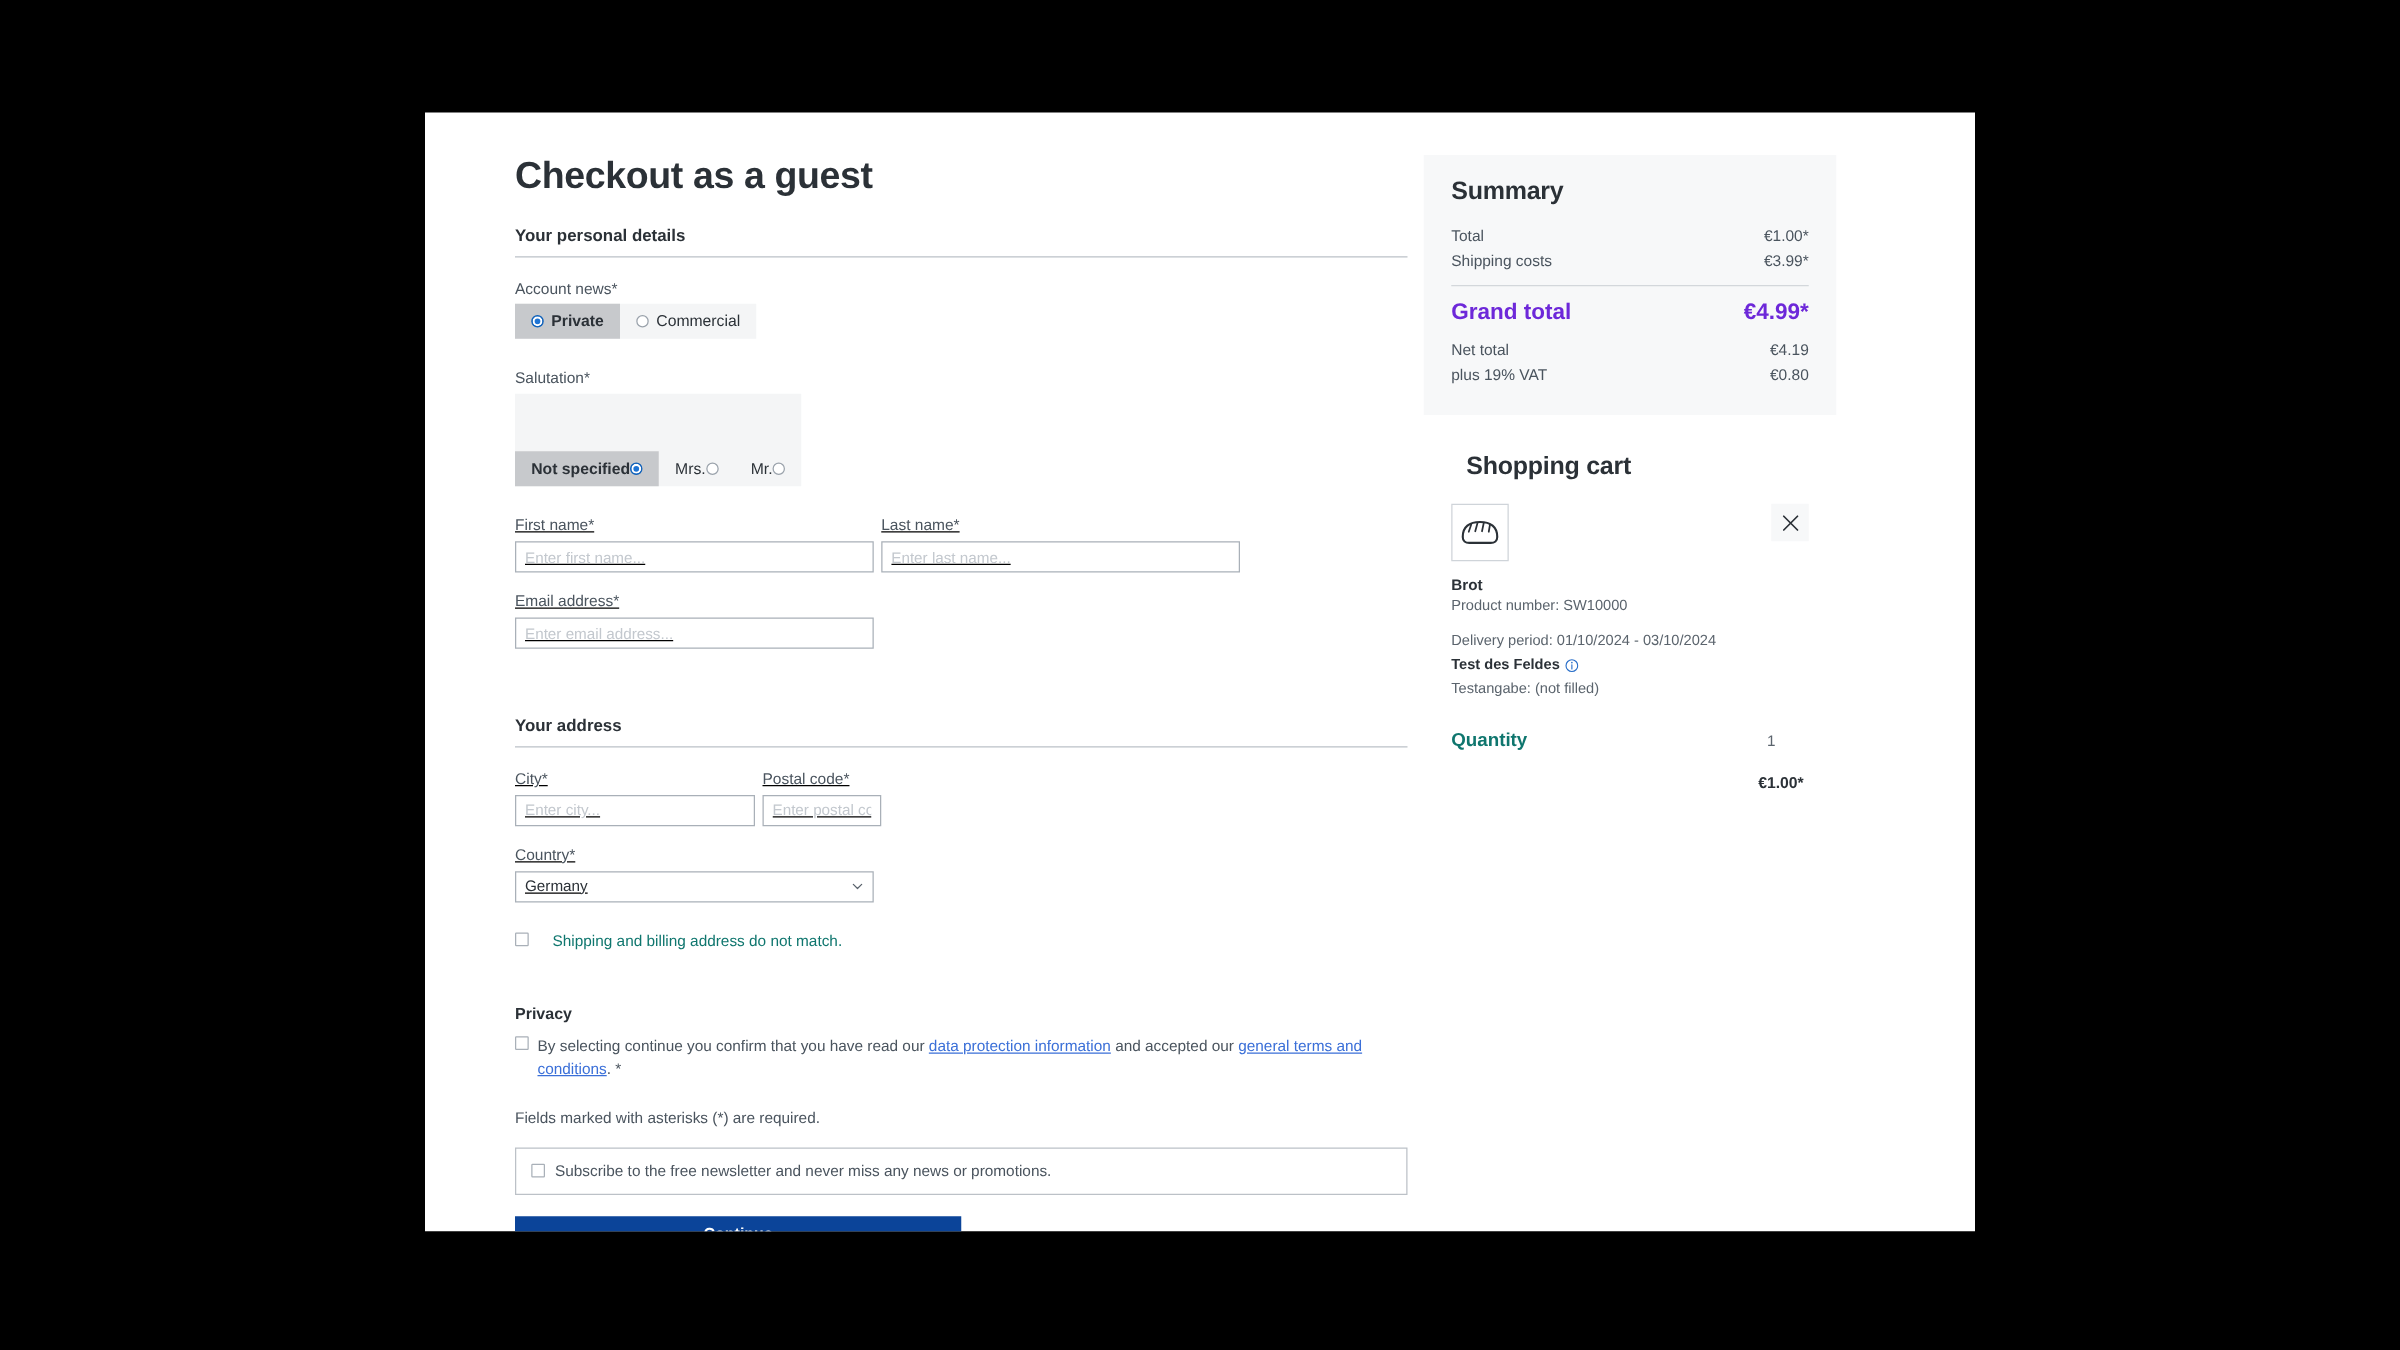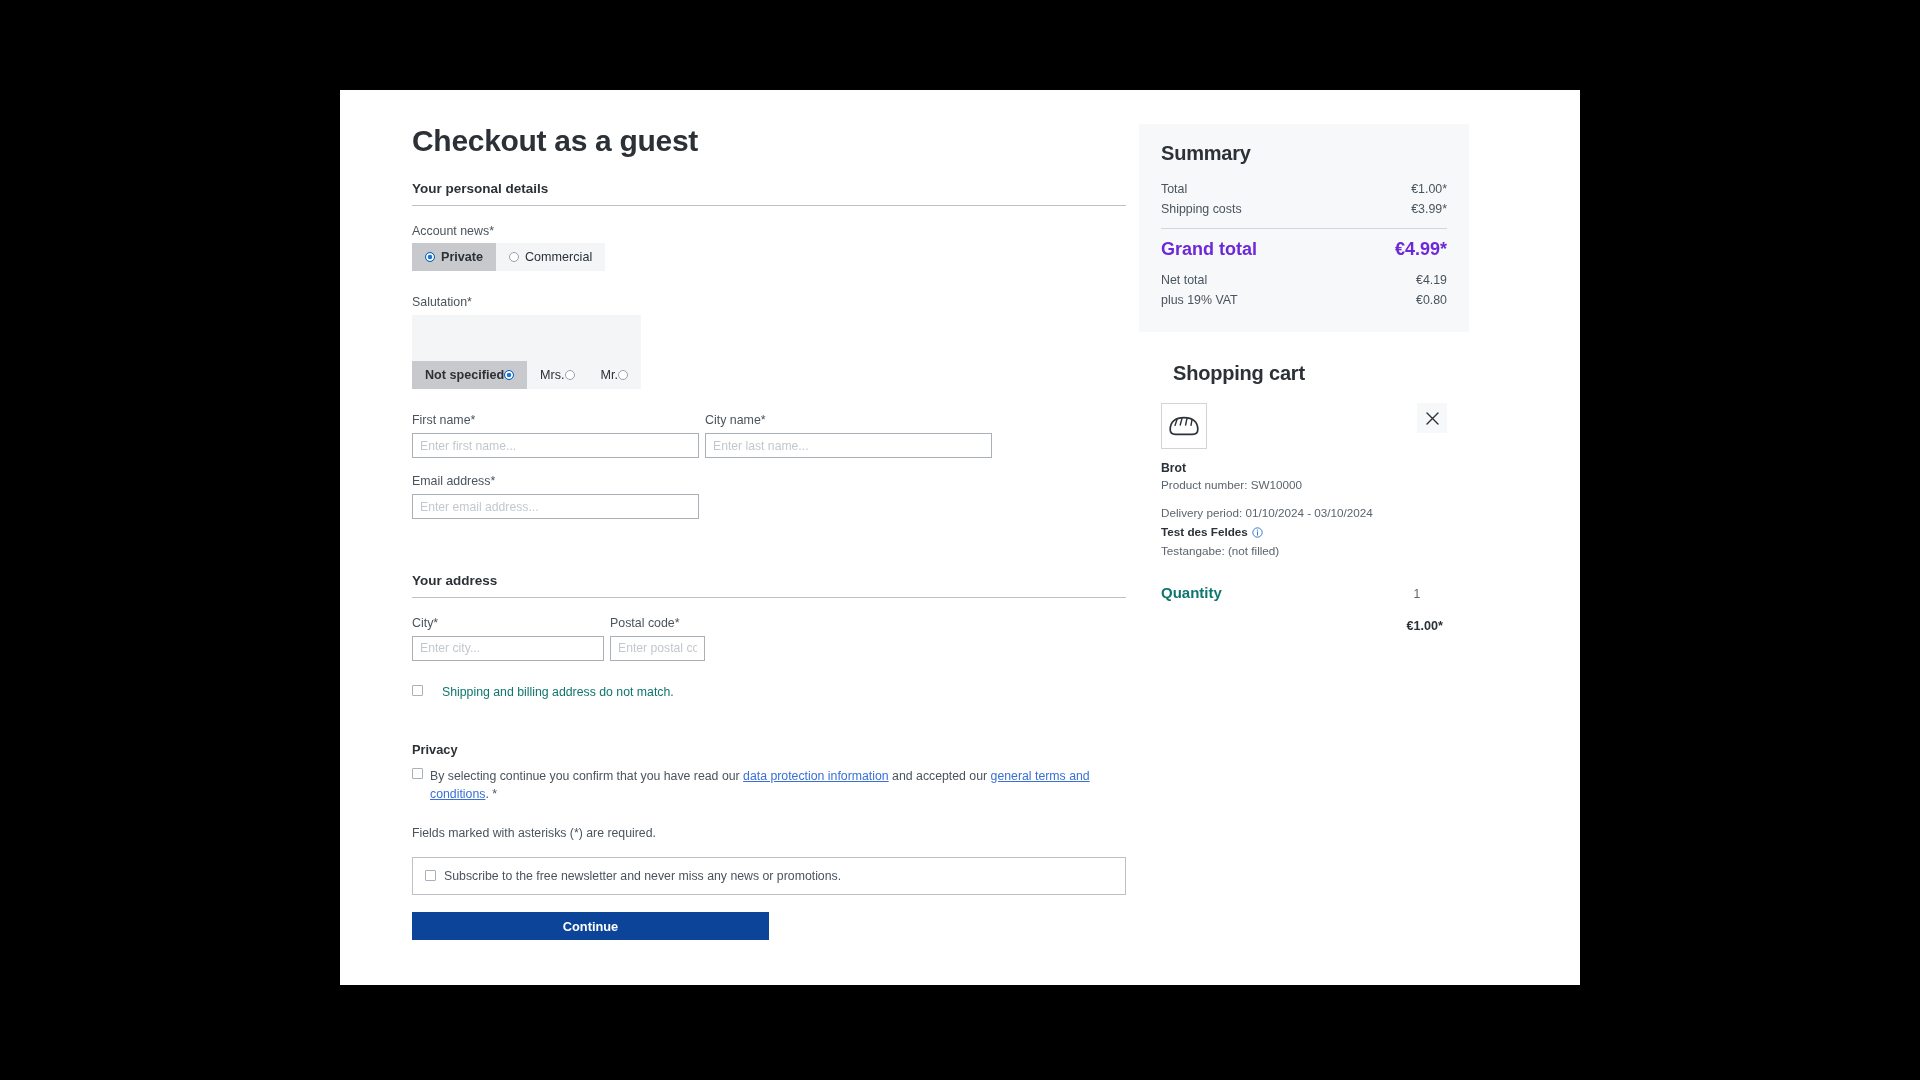--- a/index.html
+++ b/index.html
@@ -115,20 +115,21 @@
   .rdo.on {
     border-color: #1061b8;
     background: #1e74d4;
     box-shadow: inset 0 0 0 1.7px #ffffff;
   }
 
   .row {
     display: flex;
     gap: 6px;
     margin-bottom: 16px;
+    text-decoration: underline;
   }
   .fg { display: flex; flex-direction: column; }
   .fg-first  { width: 287px; }
   .fg-last   { width: 287px; }
   .fg-email  { width: 287px; }
   .fg-street { width: 287px; }
   .fg-city   { width: 192px; }
   .fg-postal { width: 95px; }
   .fg-country{ width: 287px; }
 
@@ -428,21 +429,21 @@
           </div>
         </div>
 
         
         <div class="row">
           <div class="fg fg-first">
             <label class="field-label">First name*</label>
             <input class="inp" type="text" placeholder="Enter first name..." style="">
           </div>
           <div class="fg fg-last">
-            <label class="field-label">City name*</label>
+            <label class="field-label">Last name*</label>
             <input class="inp" type="text" placeholder="Enter last name..." style="">
           </div>
         </div>
 
         
         <div class="row">
           <div class="fg fg-email">
             <label class="field-label">Email address*</label>
             <input class="inp" type="text" placeholder="Enter email address..." style="">
           </div>
@@ -459,20 +460,31 @@
             <label class="field-label">City*</label>
             <input class="inp" type="text" placeholder="Enter city..." style="">
           </div>
           <div class="fg fg-postal">
             <label class="field-label">Postal code*</label>
             <input class="inp" type="text" placeholder="Enter postal code." style="">
           </div>
         </div>
 
         
+        <div class="row">
+          <div class="fg fg-country">
+            <label class="field-label">Country*</label>
+            <div class="sel-wrap">
+              <div class="sel">Germany</div>
+              <svg class="chev" viewBox="0 0 12 12">
+                <path d="M2 4.2 L6 8.2 L10 4.2" fill="none" stroke="#5b646d" stroke-width="1.2" stroke-linecap="round" stroke-linejoin="round"></path>
+              </svg>
+            </div>
+          </div>
+        </div>
 
         
         <div class="cb-line">
           <span class="cbx"></span>
           <span class="cb-text">Shipping and billing address do not match.</span>
         </div>
 
         
         <div class="privacy-head">Privacy</div>
         <div class="cb-line privacy-line">

